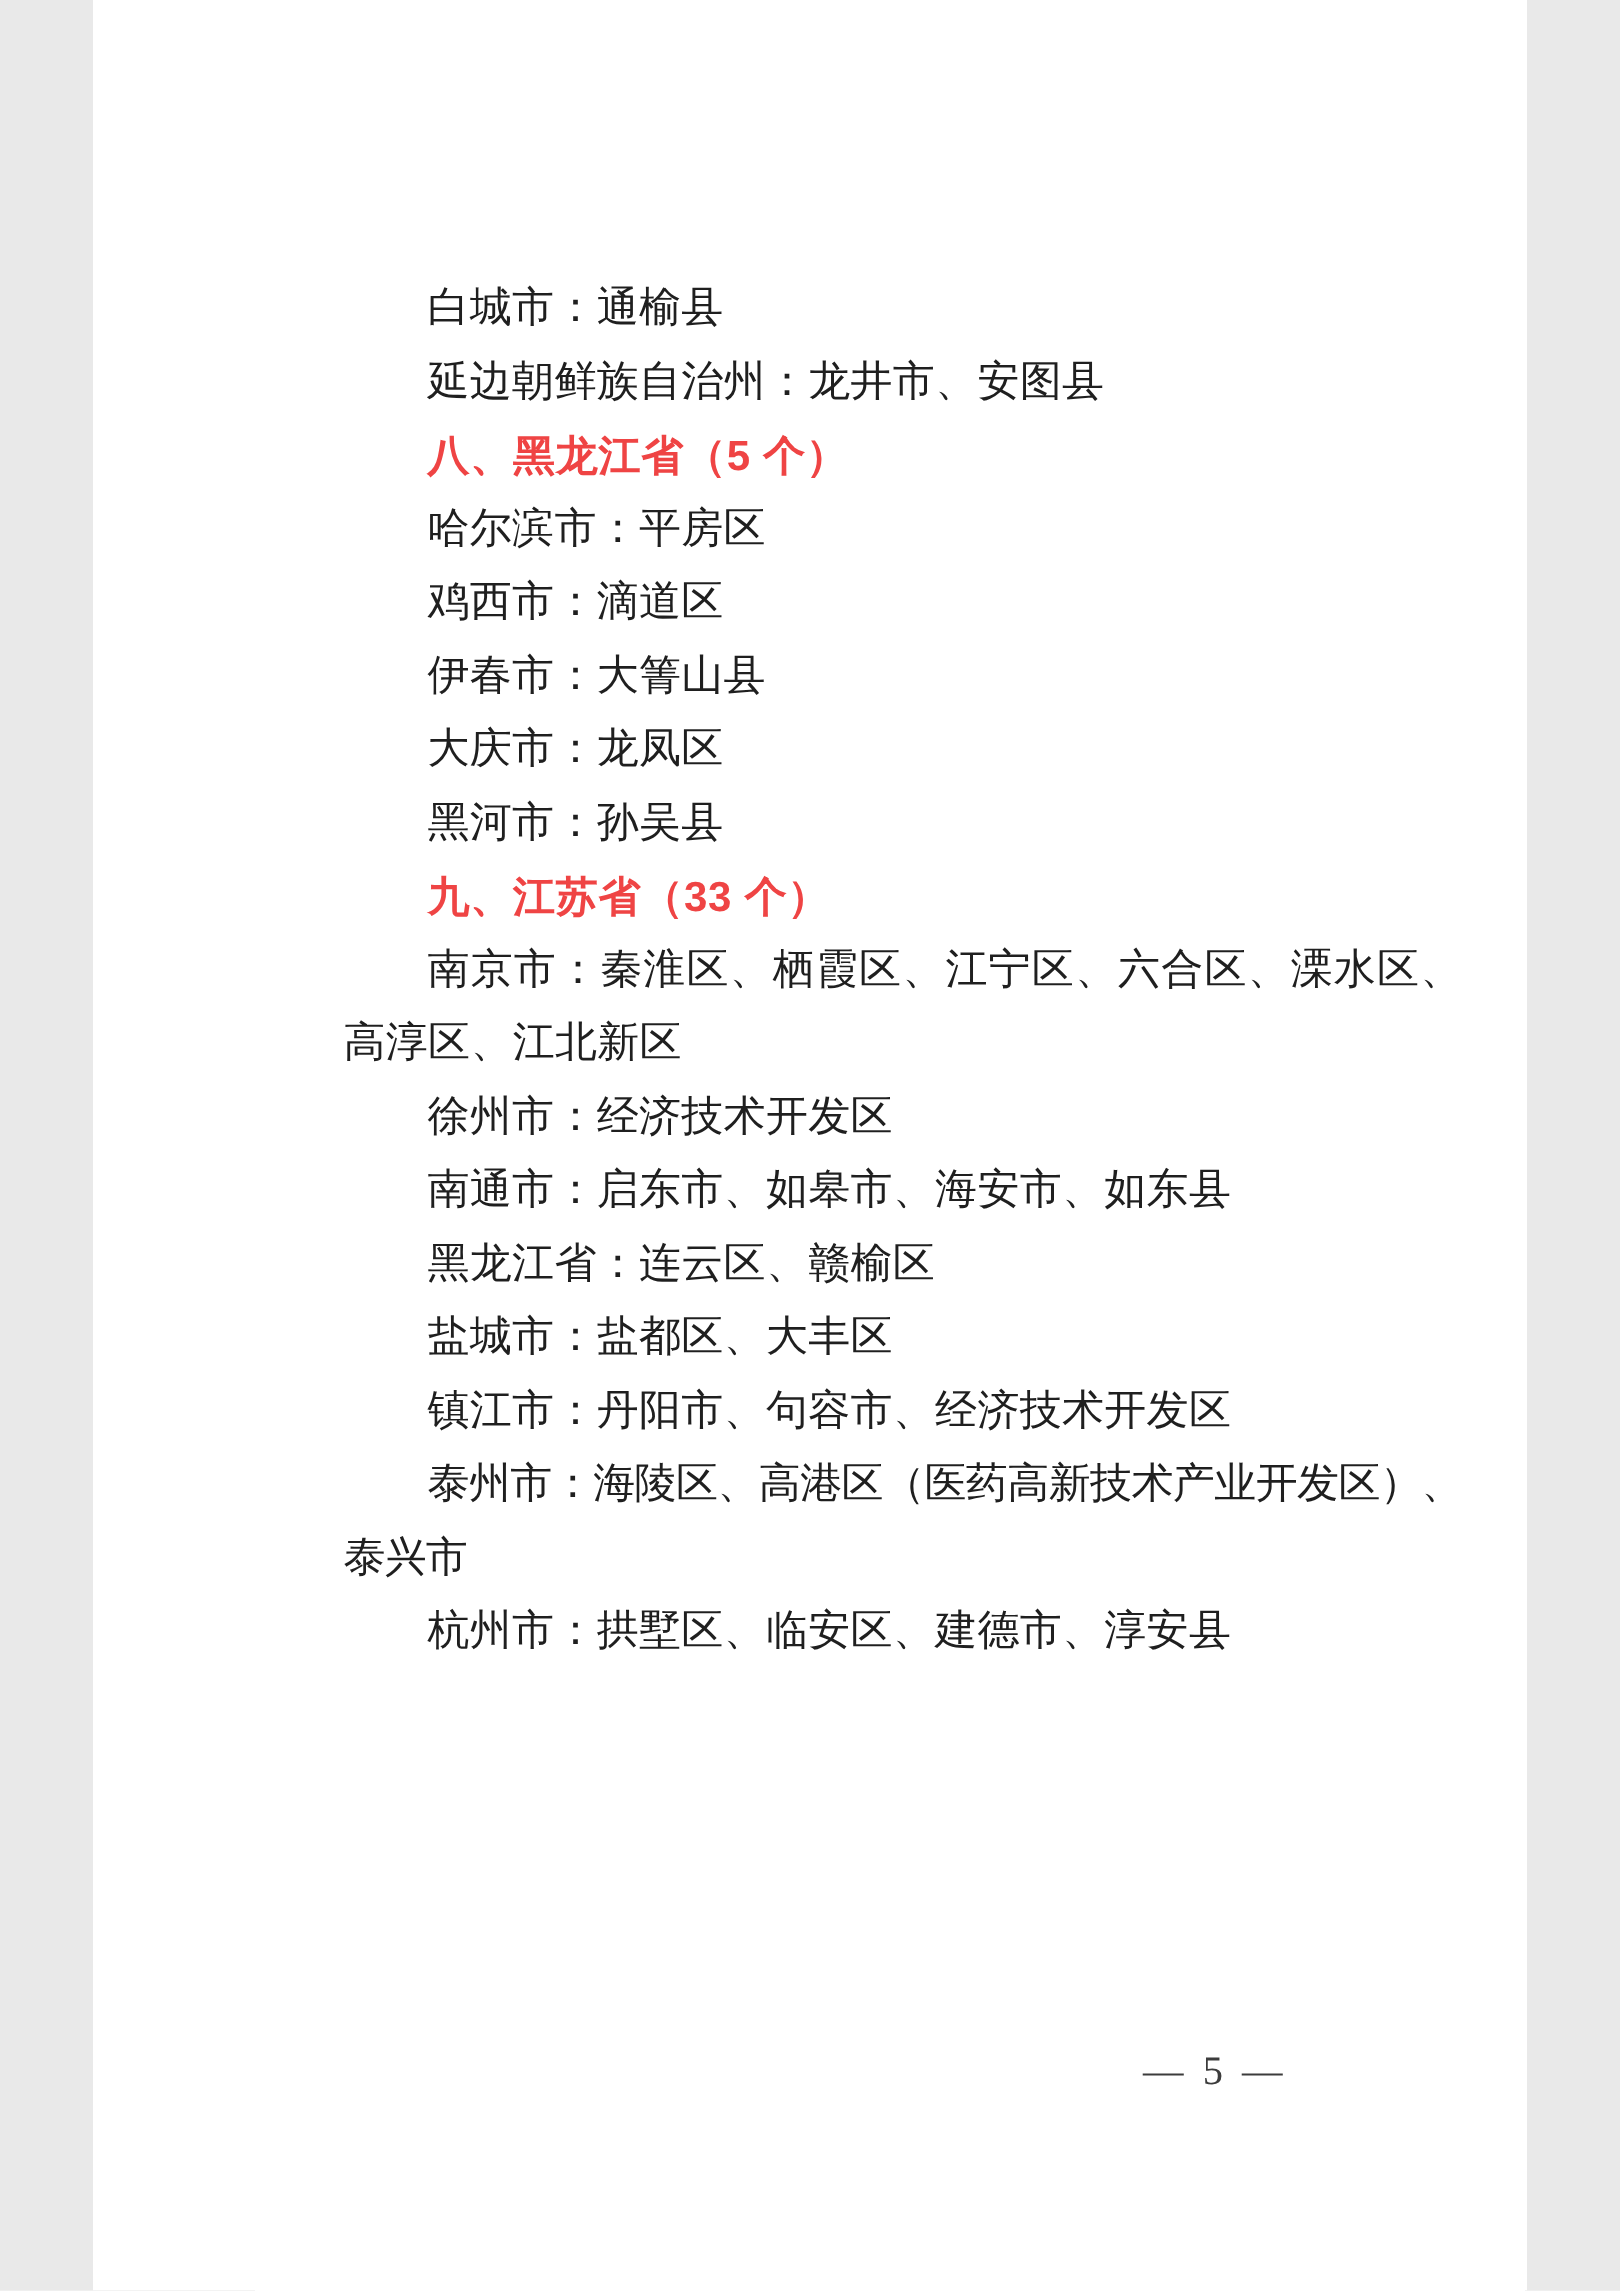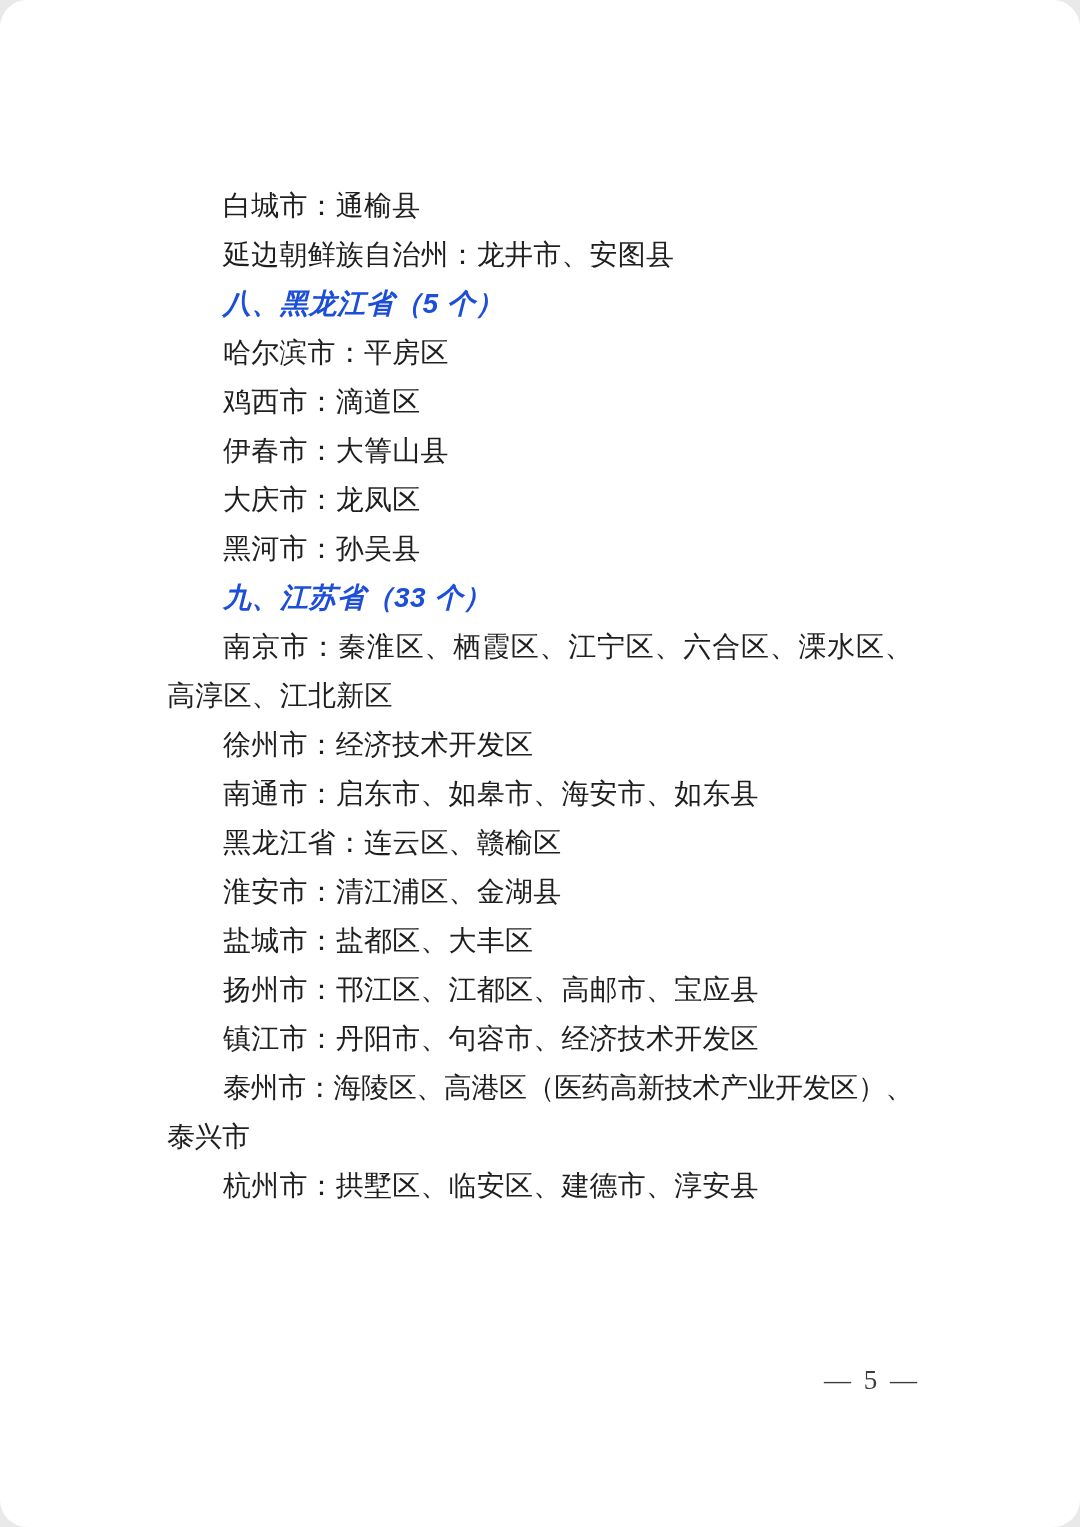--- a/index.html
+++ b/index.html
@@ -2,50 +2,48 @@
 <html><head>
 <meta charset="utf-8">
 <style>
   html, body {
     margin: 0;
     padding: 0;
     background: #e9e9e9;
   }
   .page {
     position: relative;
-    width: 1080px;
+    width: 956px;
     height: 1527px;
     margin: 0 auto;
     background: #ffffff;
     overflow: hidden;
     font-family: "Liberation Serif", serif;
     color: #1f1f1f;
-    border-radius: 27px;
   }
   .content {
     position: absolute;
     left: 167px;
     top: 181px;
     width: 746px;
     font-size: 28px;
     line-height: 49px;
     text-align: justify;
     letter-spacing: 0.2px;
   }
   p.para {
     margin: 0;
     padding: 0;
     text-indent: 2em;
   }
   p.heading {
     font-family: "Liberation Sans", sans-serif;
     font-weight: bold;
-    color: #1d4ed8;
+    color: #ef4444;
     letter-spacing: 0.5px;
-    font-style: italic;
   }
   p.tight {
     letter-spacing: -0.55px;
     font-family: Liberation Serif, serif;
   }
   .footer {
     position: absolute;
     top: 1364px;
     right: 160px;
     font-size: 27px;
@@ -70,23 +68,21 @@
     <p class="para body">鸡西市：滴道区</p>
     <p class="para body">伊春市：大箐山县</p>
     <p class="para body">大庆市：龙凤区</p>
     <p class="para body">黑河市：孙吴县</p>
 
     <p class="para heading">九、江苏省（33 个）</p>
     <p class="para body">南京市：秦淮区、栖霞区、江宁区、六合区、溧水区、高淳区、江北新区</p>
     <p class="para body">徐州市：经济技术开发区</p>
     <p class="para body">南通市：启东市、如皋市、海安市、如东县</p>
     <p class="para body">黑龙江省：连云区、赣榆区</p>
-    <p class="para body">淮安市：清江浦区、金湖县</p>
     <p class="para body">盐城市：盐都区、大丰区</p>
-    <p class="para body">扬州市：邗江区、江都区、高邮市、宝应县</p>
     <p class="para body">镇江市：丹阳市、句容市、经济技术开发区</p>
     <p class="para body tight">泰州市：海陵区、高港区（医药高新技术产业开发区）、泰兴市</p>
 
     <p class="para body">杭州市：拱墅区、临安区、建德市、淳安县</p>
 
   </div>
 
   <div class="footer">— 5 —</div>
 
 </div>

